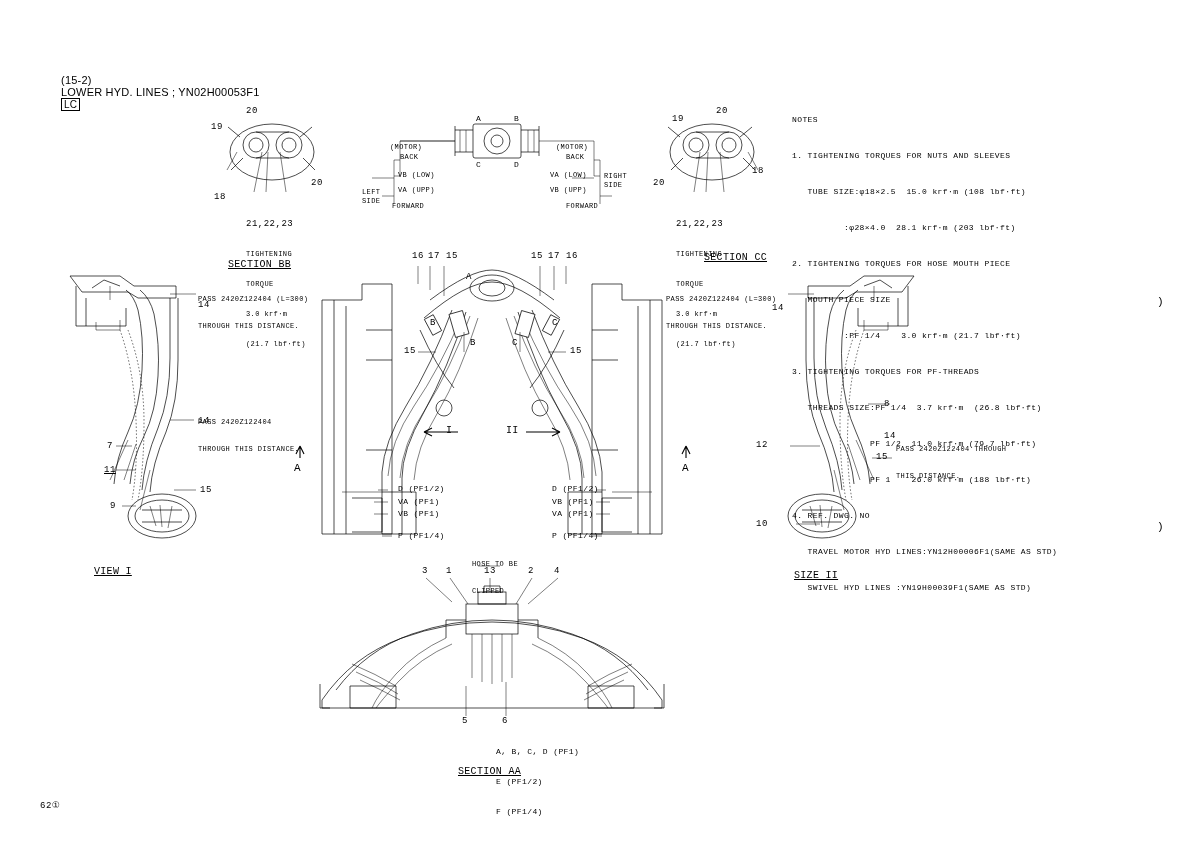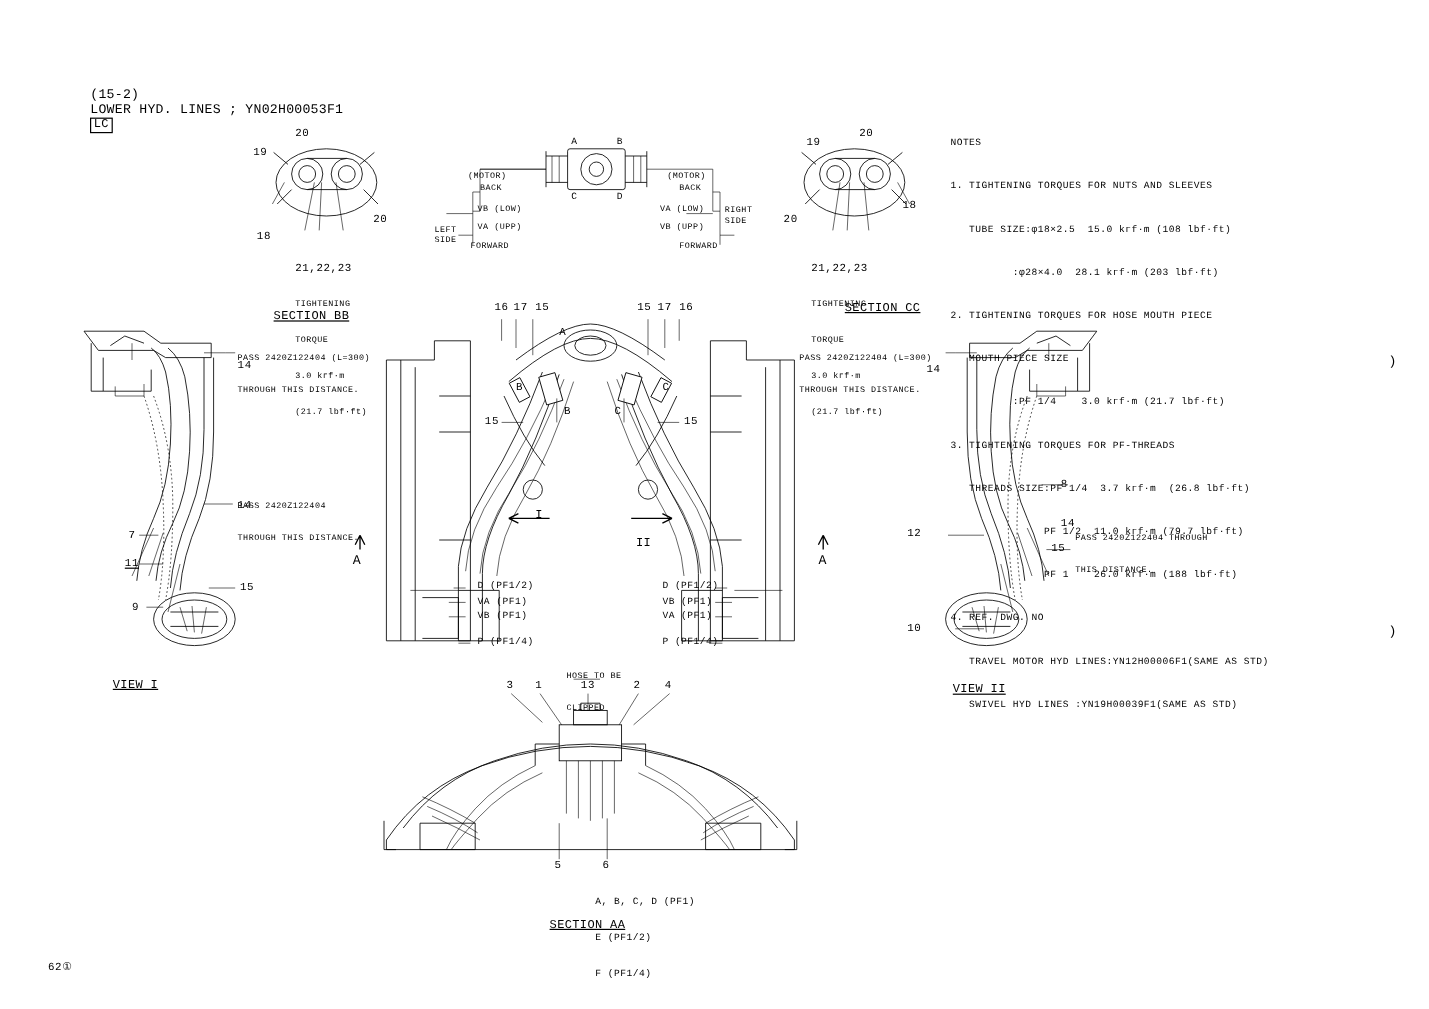--- a/index.html
+++ b/index.html
@@ -11,21 +11,21 @@
   .page{position:relative;width:1191px;height:841px;}
   .abs{position:absolute;white-space:pre;}
   .mono{font-family:"Liberation Mono", monospace;}
   .t7{font-size:7px;letter-spacing:.4px;}
   .t8{font-size:8px;letter-spacing:.4px;}
   .t9{font-size:9px;letter-spacing:.5px;}
   .t10{font-size:10px;letter-spacing:.3px;}
   .t11{font-size:11px;}
   .ul{text-decoration:underline;}
   .box{border:1px solid #000;padding:0 2px;display:inline-block;line-height:11px;}
-  .titleline{font-family:Liberation Mono, monospace;font-size:11px;letter-spacing:.2px;}
+  .titleline{font-family:Liberation Sans, sans-serif;font-size:11px;letter-spacing:.2px;}
   svg{position:absolute;left:0;top:0;}
   .ln{stroke:#000;fill:none;stroke-width:0.7;}
   .lnt{stroke:#000;fill:none;stroke-width:0.5;}
   .lnb{stroke:#000;fill:none;stroke-width:1.1;}
   .fillw{fill:#fff;stroke:#000;stroke-width:0.7;}
   .dot{stroke:#000;fill:none;stroke-width:0.6;stroke-dasharray:1.5 2;}
 </style>
 </head>
 <body>
 
@@ -296,40 +296,40 @@
   <div class="abs mono t9" style="left:772px;top:303px;">14</div>
   <div class="abs mono t9" style="left:884px;top:399px;">8</div>
   <div class="abs mono t9" style="left:884px;top:431px;">14</div>
   <div class="abs mono t7" style="left:896px;top:427px;line-height:9px;">
     <div>PASS 2420Z122404 THROUGH</div>
     <div>THIS DISTANCE.</div>
   </div>
   <div class="abs mono t9" style="left:756px;top:440px;text-align:right;">12</div>
   <div class="abs mono t9" style="left:756px;top:519px;">10</div>
   <div class="abs mono t9" style="left:876px;top:452px;">15</div>
-  <div class="abs mono t10 ul" style="left:794px;top:570px;">VIEW II</div>
+  <div class="abs mono t10 ul" style="left:794px;top:570px;">SIZE II</div>
 
   <div class="abs mono t9" style="left:412px;top:251px;">16</div>
   <div class="abs mono t9" style="left:428px;top:251px;">17</div>
   <div class="abs mono t9" style="left:446px;top:251px;">15</div>
   <div class="abs mono t9" style="left:531px;top:251px;">15</div>
   <div class="abs mono t9" style="left:548px;top:251px;">17</div>
   <div class="abs mono t9" style="left:566px;top:251px;">16</div>
   <div class="abs mono t9" style="left:404px;top:346px;">15</div>
   <div class="abs mono t9" style="left:570px;top:346px;">15</div>
 
   <div class="abs mono t9" style="left:466px;top:272px;">A</div>
   <div class="abs mono t9" style="left:430px;top:318px;">B</div>
   <div class="abs mono t9" style="left:470px;top:338px;">B</div>
   <div class="abs mono t9" style="left:512px;top:338px;">C</div>
   <div class="abs mono t9" style="left:552px;top:318px;">C</div>
   <div class="abs mono t11" style="left:294px;top:462px;">A</div>
   <div class="abs mono t11" style="left:682px;top:462px;">A</div>
   <div class="abs mono t10" style="left:446px;top:425px;">I</div>
-  <div class="abs mono t10" style="left:530px;top:425px;margin-top:23px;">II</div>
+  <div class="abs mono t10" style="left:506px;top:425px;">II</div>
 
   <div class="abs mono t8" style="left:398px;top:484px;">D (PF1/2)</div>
   <div class="abs mono t8" style="left:398px;top:497px;">VA (PF1)</div>
   <div class="abs mono t8" style="left:398px;top:509px;">VB (PF1)</div>
   <div class="abs mono t8" style="left:398px;top:531px;">P (PF1/4)</div>
   <div class="abs mono t8" style="left:552px;top:484px;">D (PF1/2)</div>
   <div class="abs mono t8" style="left:552px;top:497px;">VB (PF1)</div>
   <div class="abs mono t8" style="left:552px;top:509px;">VA (PF1)</div>
   <div class="abs mono t8" style="left:552px;top:531px;">P (PF1/4)</div>
 

